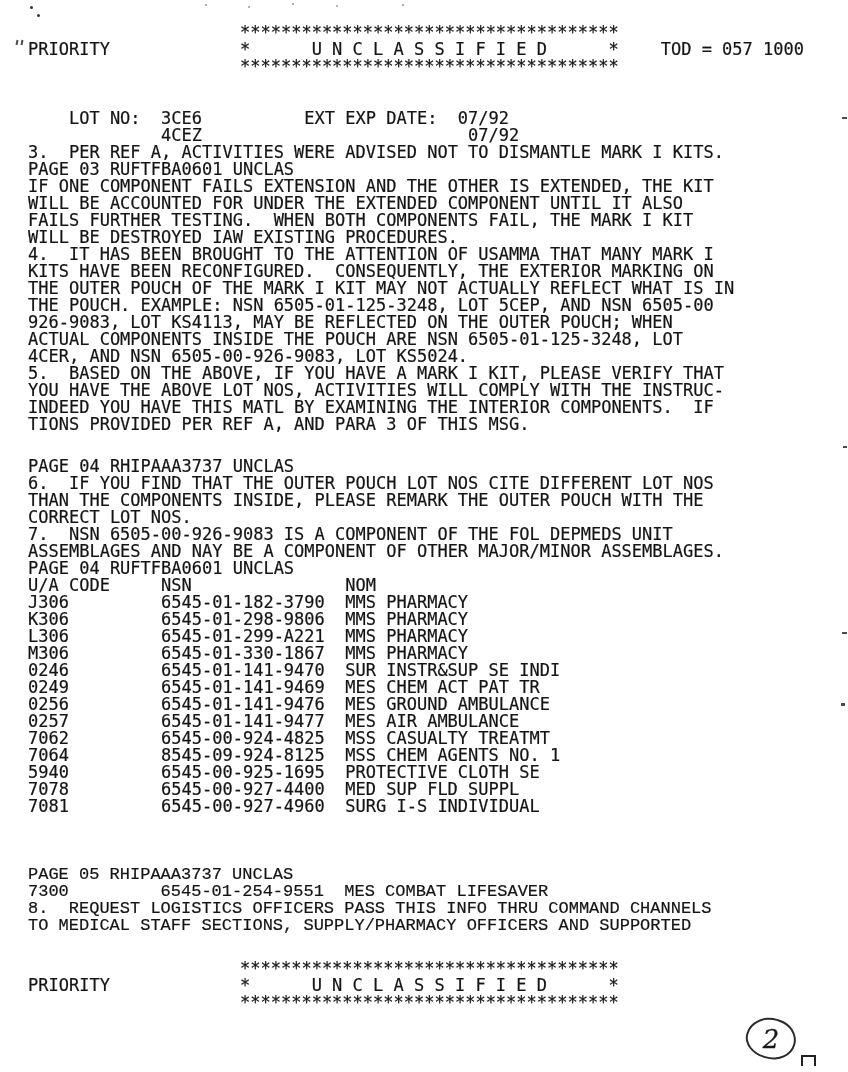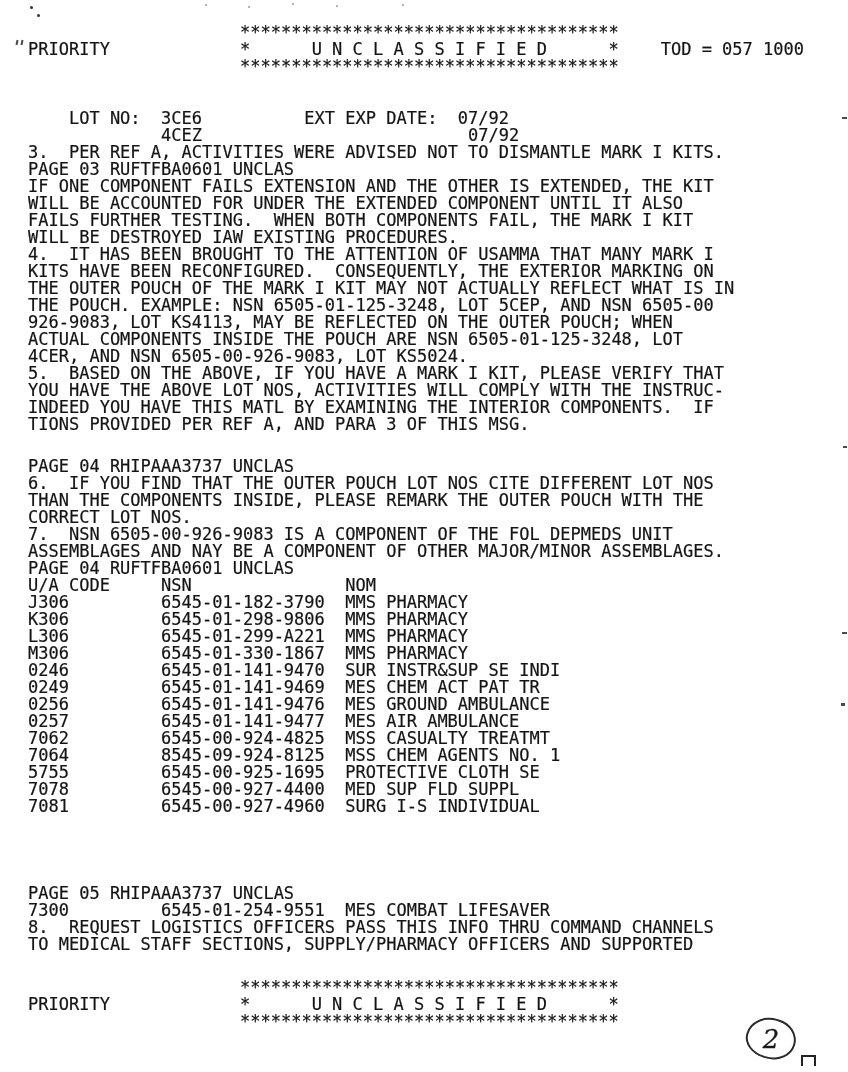--- a/index.html
+++ b/index.html
@@ -19,21 +19,21 @@
     font-size: 17px;
     line-height: 17px;
     -webkit-text-stroke: 0.2px #141414;
   }
   .line { white-space: pre; height: 17px; }
   .header-row { display: flex; align-items: center; }
   .side-label { flex: 0 0 212px; width: 212px; white-space: pre; }
   .tod { margin-left: 42px; white-space: pre; }
   .lot-block { margin-top: 35px; }
   .gap-a { margin-top: 25px; }
-  .gap-b { margin-top: 70px; }
+  .gap-b { margin-top: 51px; font-family: Liberation Mono, monospace; }
   .footer-row { margin-top: 26px; }
   .trow { display: flex; height: 17px; }
   .tcol { white-space: pre; display: block; }
   .tcol-0 { width: 13ch; }
   .tcol-1 { width: 18ch; }
   .tcol-2 { flex: 1; }
   .page-circle {
     position: absolute; left: 746px; top: 1018px;
     width: 46px; height: 37px;
     border: 2.5px solid #2b2b2b;
@@ -175,21 +175,21 @@
         <span class="tcol tcol-0">7062</span>
         <span class="tcol tcol-1">6545-00-924-4825</span>
         <span class="tcol tcol-2">MSS CASUALTY TREATMT</span>
       </div>
       <div class="trow">
         <span class="tcol tcol-0">7064</span>
         <span class="tcol tcol-1">8545-09-924-8125</span>
         <span class="tcol tcol-2">MSS CHEM AGENTS NO. 1</span>
       </div>
       <div class="trow">
-        <span class="tcol tcol-0">5755</span>
+        <span class="tcol tcol-0">5940</span>
         <span class="tcol tcol-1">6545-00-925-1695</span>
         <span class="tcol tcol-2">PROTECTIVE CLOTH SE</span>
       </div>
       <div class="trow">
         <span class="tcol tcol-0">7078</span>
         <span class="tcol tcol-1">6545-00-927-4400</span>
         <span class="tcol tcol-2">MED SUP FLD SUPPL</span>
       </div>
       <div class="trow">
         <span class="tcol tcol-0">7081</span>

